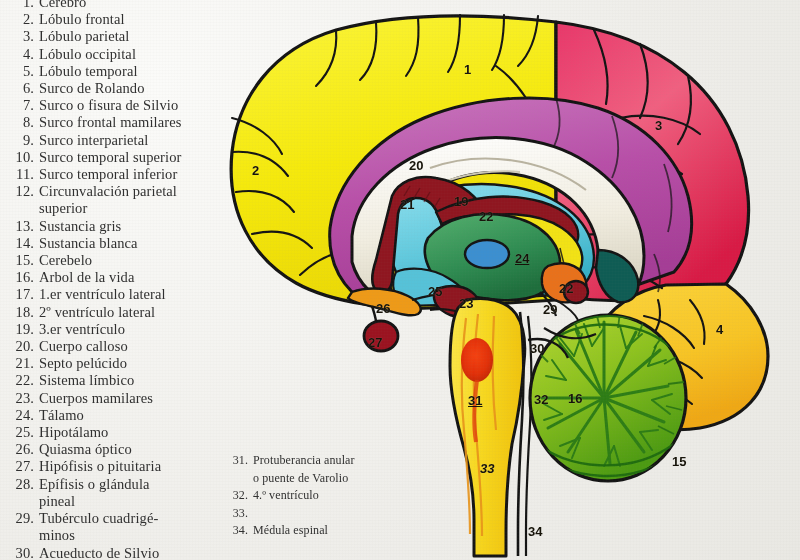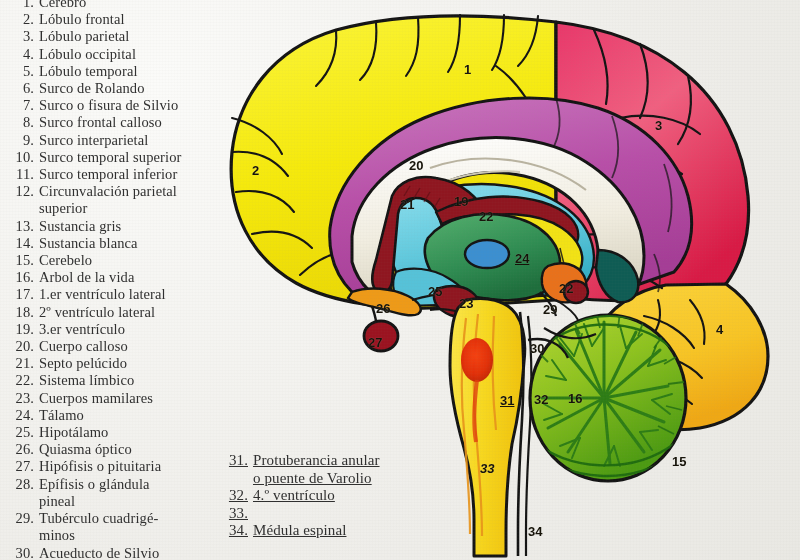--- a/index.html
+++ b/index.html
@@ -22,21 +22,21 @@
   
   .legend{position:absolute;left:0;top:0;width:250px;}
   .leg-row{display:flex;align-items:flex-start;
      font-size:14.5px;line-height:17.2px;color:#2f2f2f;
      letter-spacing:.1px;}
   .leg-num{width:26px;text-align:right;padding-right:5px;flex:0 0 auto;}
   .leg-txt{flex:1 1 auto;}
   .leg-cont .leg-num{visibility:hidden;}
   #legend-col1{position:absolute;left:8px;top:-6px;width:240px;}
   #legend-col2{position:absolute;left:222px;top:452px;width:230px;}
-  #legend-col2 .leg-row{font-size:15px;line-height:17.6px;text-decoration:underline;}
+  #legend-col2 .leg-row{font-size:12px;line-height:17.6px;}
 
   
   #brain{position:absolute;left:0;top:0;width:800px;height:560px;}
   .lbl{position:absolute;font-family:"Liberation Sans", sans-serif;
        font-weight:bold;font-size:13px;color:#151208;
        text-shadow:0 0 1px rgba(255,255,255,.35);
        white-space:nowrap;}
 </style>
 </head>
 <body>
@@ -356,21 +356,21 @@
       <span class="lbl" style="left: 400px; top: 197px;">21</span>
       <span class="lbl" style="left: 479px; top: 209px;">22</span>
       <span class="lbl" style="left: 459px; top: 296px;">23</span>
       <span class="lbl" style="left: 515px; top: 251px; text-decoration: underline;">24</span>
       <span class="lbl" style="left: 428px; top: 284px;">25</span>
       <span class="lbl" style="left: 376px; top: 301px;">26</span>
       <span class="lbl" style="left: 368px; top: 335px;">27</span>
       <span class="lbl" style="left: 559px; top: 281px;">22</span>
       <span class="lbl" style="left: 543px; top: 302px;">29</span>
       <span class="lbl" style="left: 530px; top: 341px;">30</span>
-      <span class="lbl" style="left: 500px; top: 393px; text-decoration: underline;">31</span>
+      <span class="lbl" style="left: 468px; top: 393px; text-decoration: underline;">31</span>
       <span class="lbl" style="left: 534px; top: 392px;">32</span>
       <span class="lbl" style="left: 480px; top: 461px; font-style: italic;">33</span>
       <span class="lbl" style="left: 508px; top: 524px; margin-left: 20px;">34</span>
     </div>
 
   <div id="legend-col1" class="legend">
       <div class="leg-row">
         <span class="leg-num">1.</span>
         <span class="leg-txt">Cerebro</span>
       </div>
@@ -393,21 +393,21 @@
       <div class="leg-row">
         <span class="leg-num">6.</span>
         <span class="leg-txt">Surco de Rolando</span>
       </div>
       <div class="leg-row">
         <span class="leg-num">7.</span>
         <span class="leg-txt">Surco o fisura de Silvio</span>
       </div>
       <div class="leg-row">
         <span class="leg-num">8.</span>
-        <span class="leg-txt">Surco frontal calloso</span>
+        <span class="leg-txt">Surco frontal mamilares</span>
       </div>
       <div class="leg-row">
         <span class="leg-num">9.</span>
         <span class="leg-txt">Surco interparietal</span>
       </div>
       <div class="leg-row">
         <span class="leg-num">10.</span>
         <span class="leg-txt">Surco temporal superior</span>
       </div>
       <div class="leg-row">

